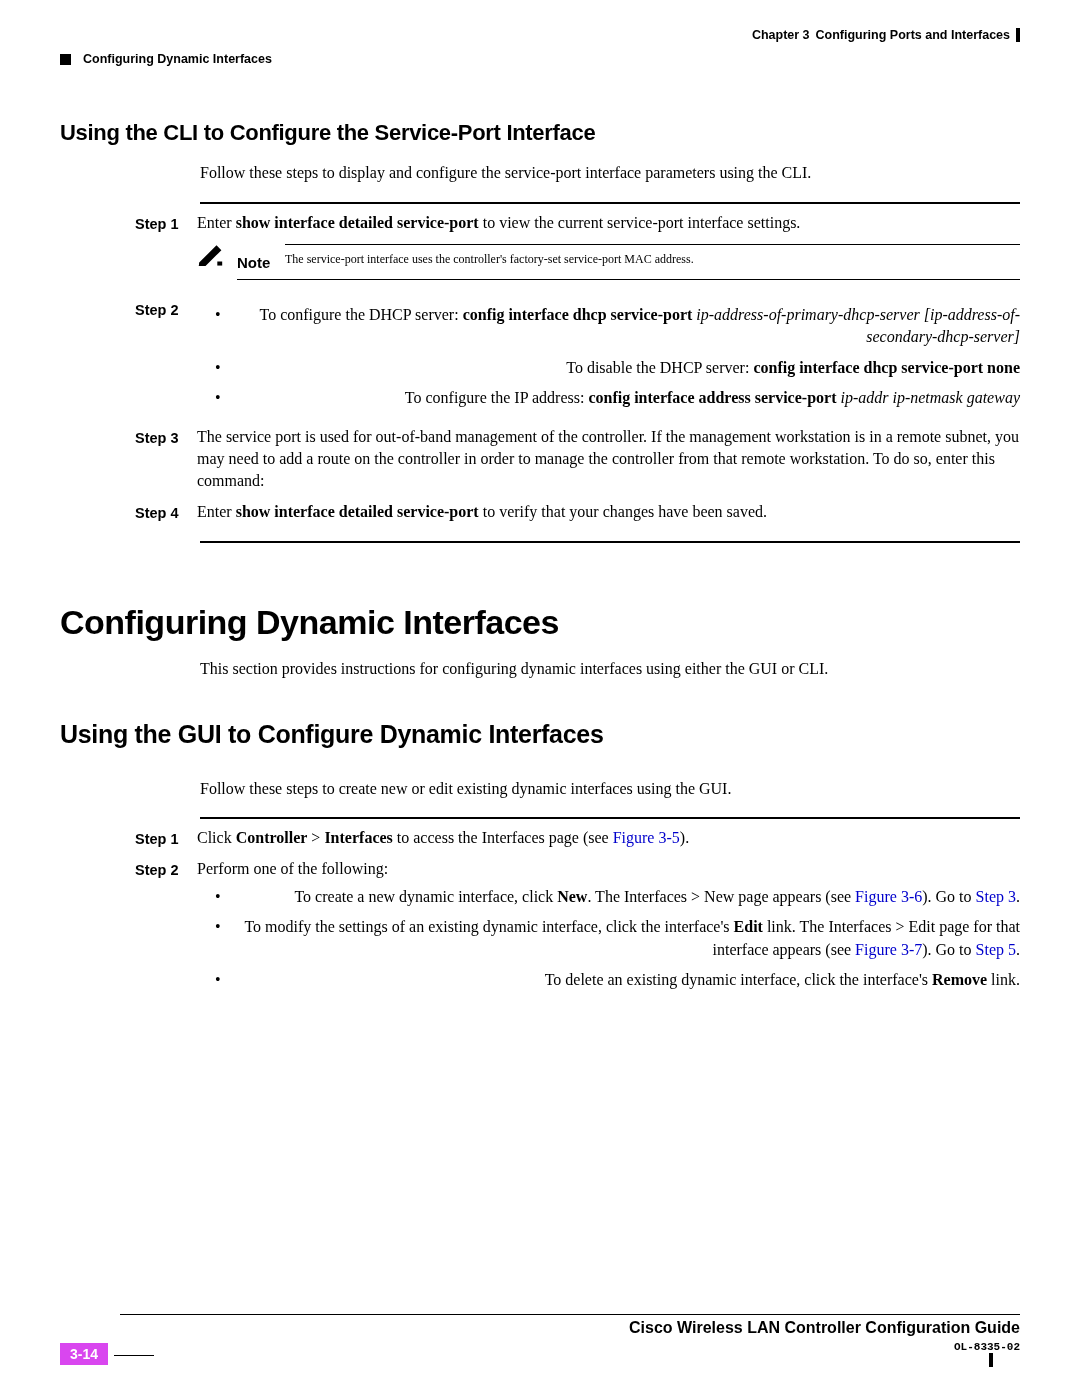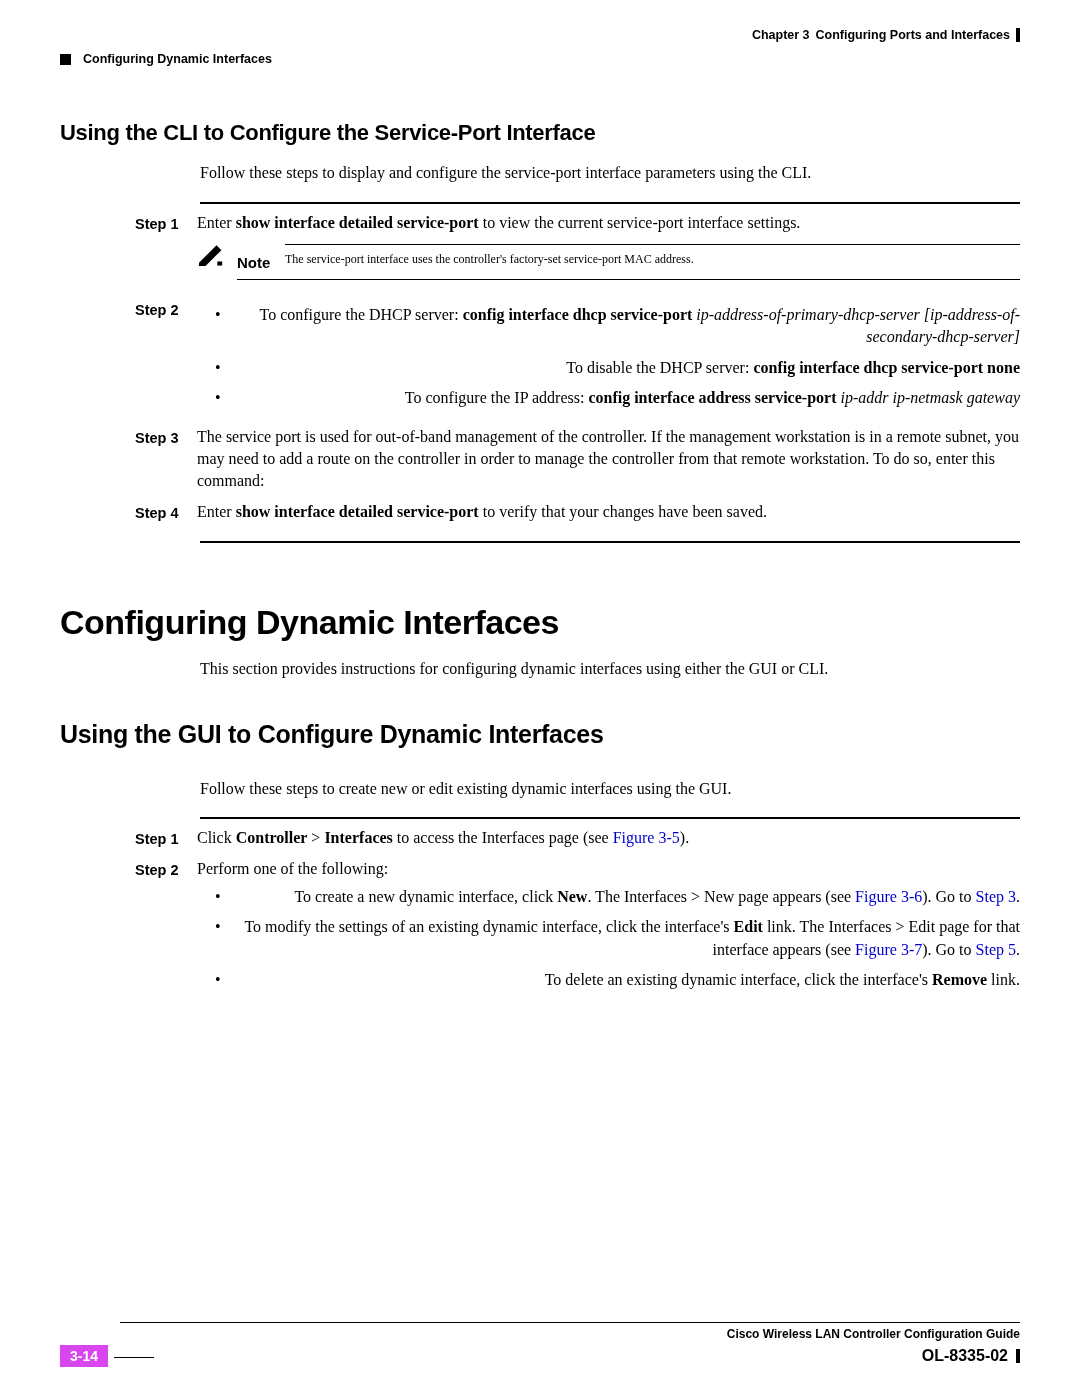--- a/index.html
+++ b/index.html
@@ -174,44 +174,45 @@
     right: 60px;
     bottom: 30px;
   }
   .footer-top {
     border-top: 1px solid #000;
     margin-left: 60px;
     padding-top: 4px;
     display: flex;
     justify-content: flex-end;
     font-family: Arial, Helvetica, sans-serif;
-    font-size: 12px;
+    font-size: 16px;
     font-weight: bold;
   }
   .footer-bot {
     display: flex;
     justify-content: space-between;
     align-items: center;
     margin-top: 4px;
   }
   .page-num {
     background: #d946ef;
     color: #fff;
     font-family: Arial, Helvetica, sans-serif;
     font-weight: bold;
     font-size: 14px;
     padding: 3px 10px;
     display: inline-block;
   }
   .footer-right {
     display: flex;
     align-items: center;
-    font-family: Liberation Sans, sans-serif;
-    font-size: 16px;
-    font-weight: bold;
+    font-family: Liberation Mono, monospace;
+    font-size: 11px;
+    font-weight: bold;
+    flex-direction: column;
   }
   .footer-right .bar2 {
     display: inline-block;
     width: 4px;
     height: 14px;
     background: #000;
     margin-left: 8px;
   }
   .footer-dash {
     display:inline-block;

